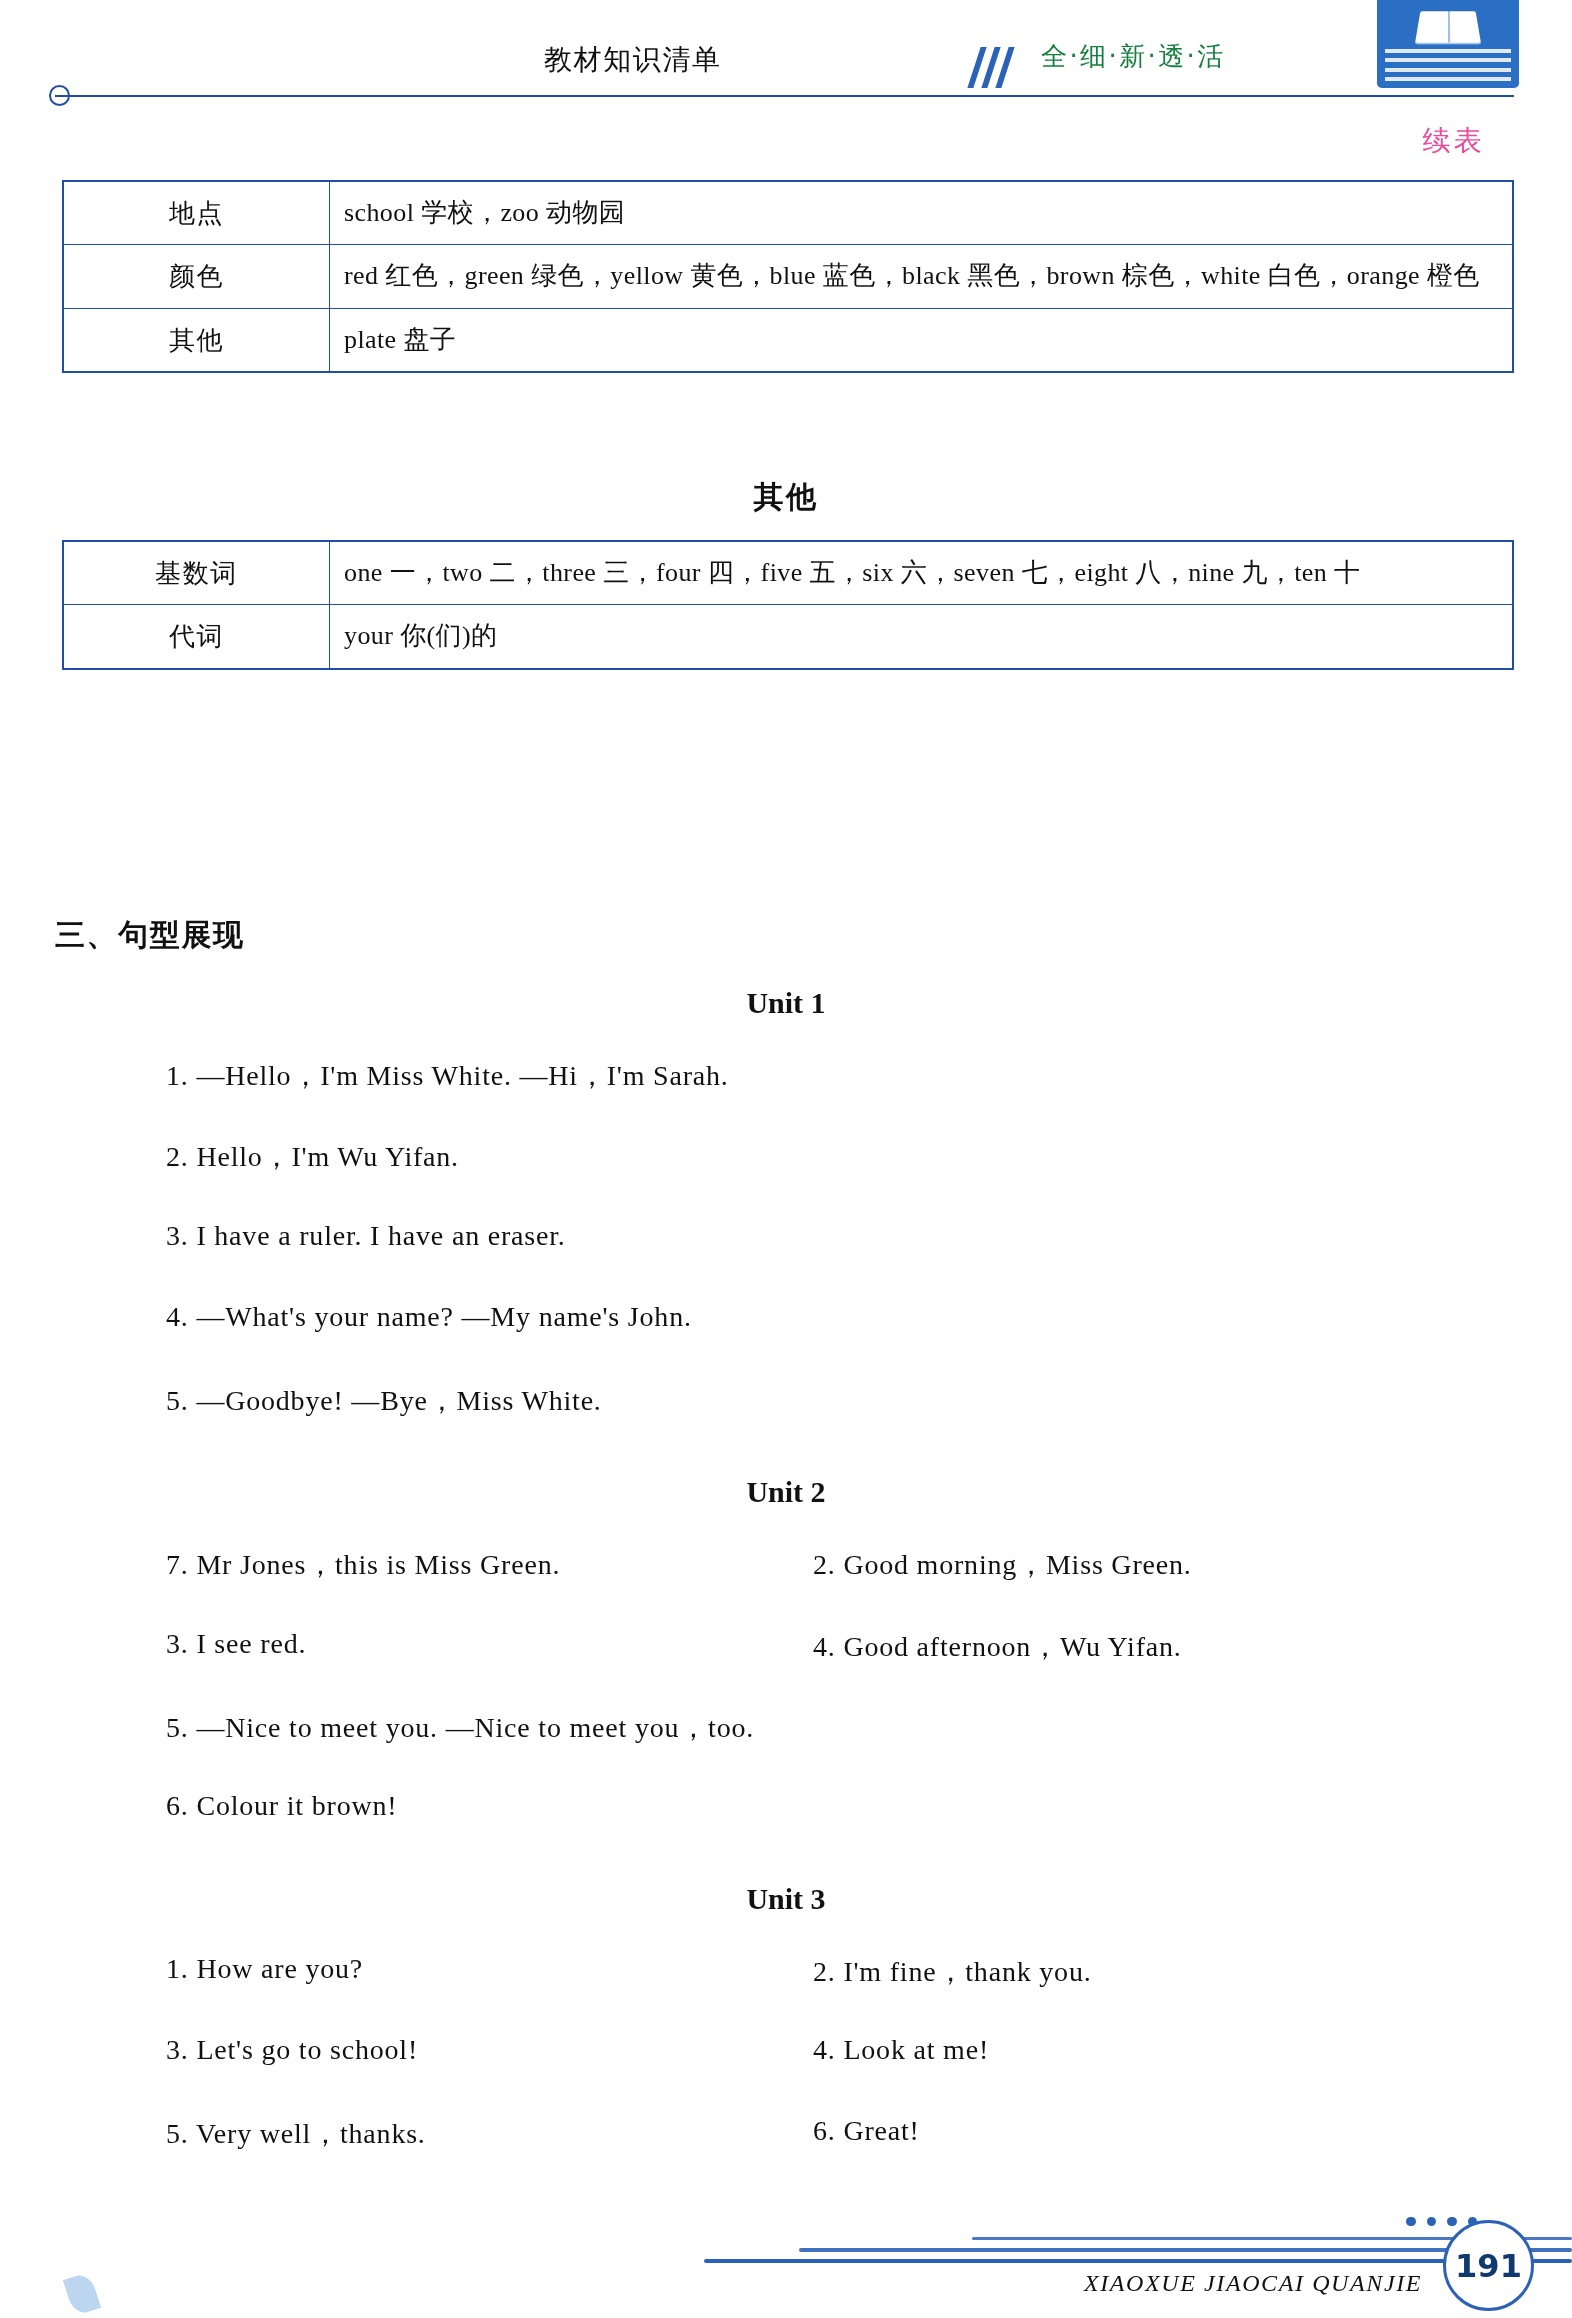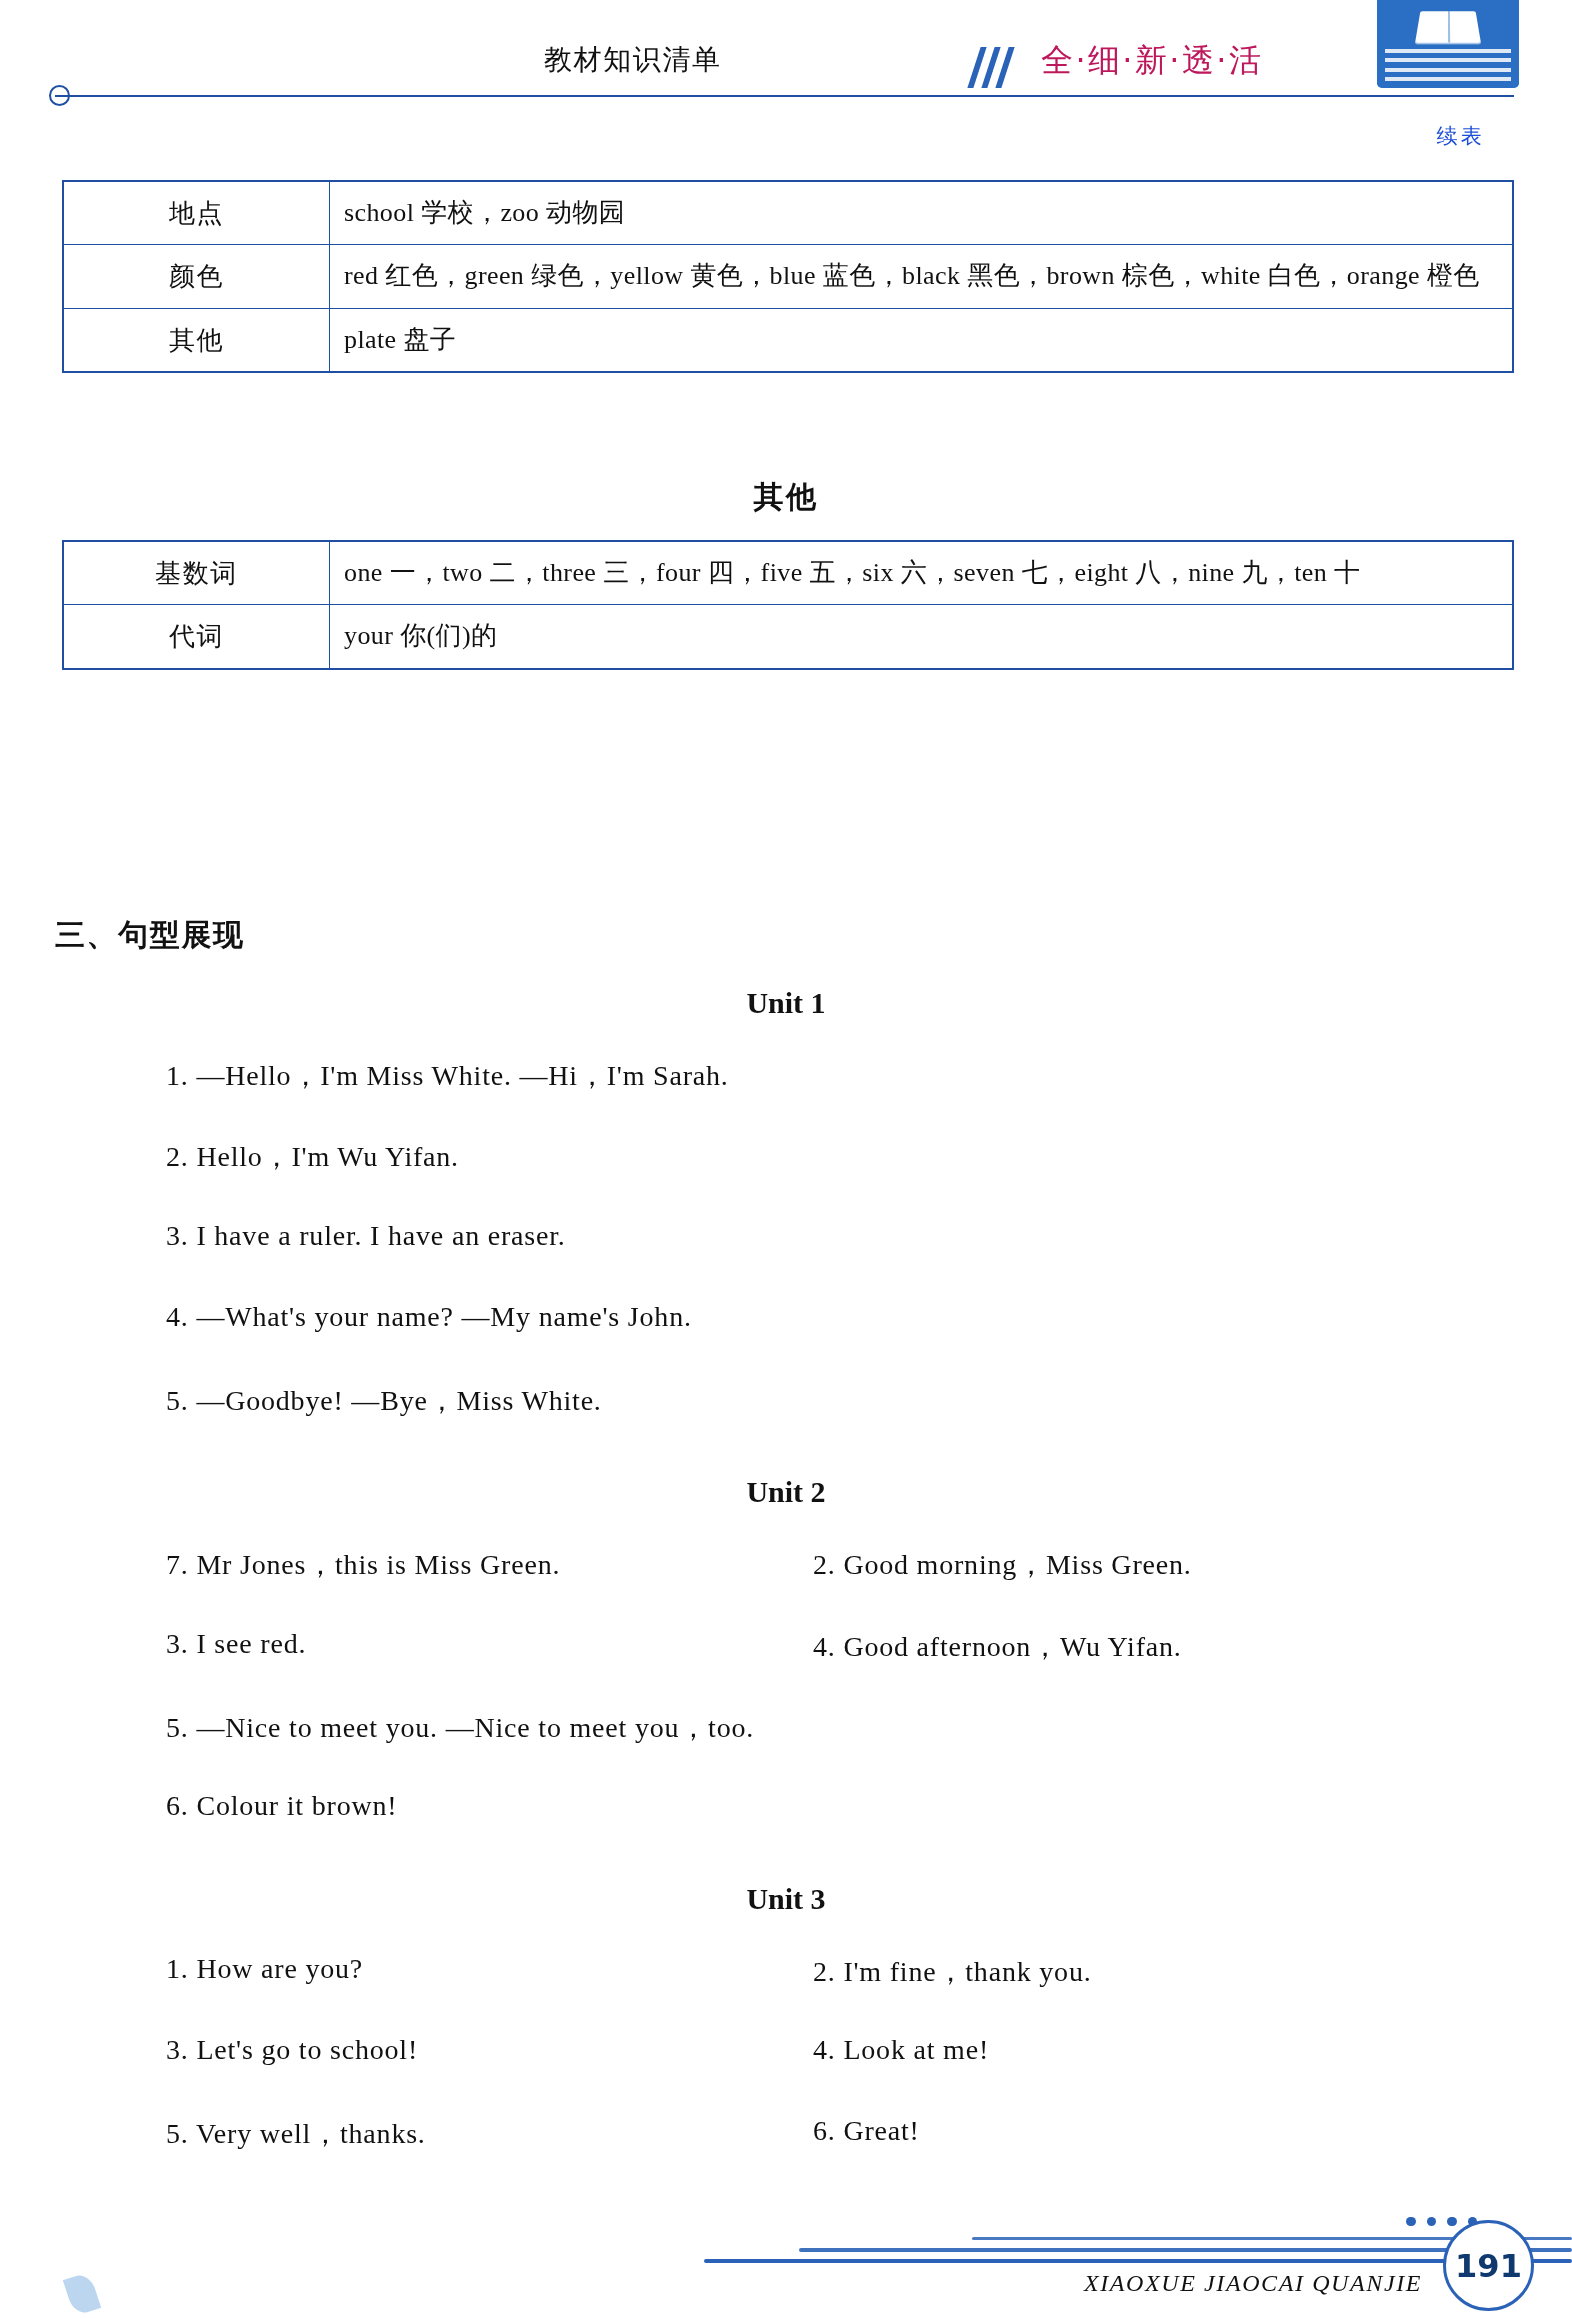--- a/index.html
+++ b/index.html
@@ -66,22 +66,22 @@
     transform: skewX(-18deg);
   }
   .header-slashes span:nth-child(1) { left: 0; }
   .header-slashes span:nth-child(2) { left: 14px; }
   .header-slashes span:nth-child(3) { left: 28px; }
   .header-right-title {
     position: absolute;
     left: 1041px;
     top: 39px;
     font-family: "DejaVu Sans", sans-serif;
-    font-size: 32px;
-    color: #be185d;
+    font-size: 26px;
+    color: #15803d;
     letter-spacing: 2.4px;
   }
   .header-badge {
     position: absolute;
     left: 1377px;
     top: -4.7px;
     width: 142px;
     height: 93px;
     background: #2a6fc4;
     border-radius: 4.7px;
@@ -126,22 +126,22 @@
   .header-badge .stripes i:nth-child(1){ top: 0; }
   .header-badge .stripes i:nth-child(2){ top: 9.5px; }
   .header-badge .stripes i:nth-child(3){ top: 19px; }
   .header-badge .stripes i:nth-child(4){ top: 28px; }
 
   .continued-label {
     position: absolute;
     right: 87px;
     top: 122px;
     font-family: "DejaVu Sans", sans-serif;
-    font-size: 21px;
-    color: #1d4ed8;
+    font-size: 28px;
+    color: #ec4899;
     letter-spacing: 3.2px;
   }
 
   
   .kb-table {
     position: absolute;
     border-collapse: collapse;
     border: 2.4px solid #1f4fa3;
     table-layout: fixed;
   }

